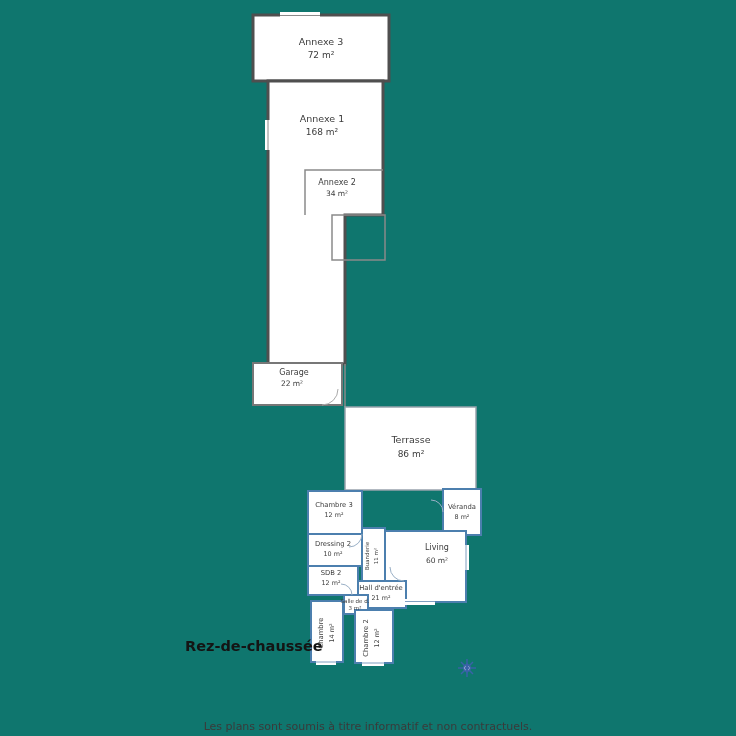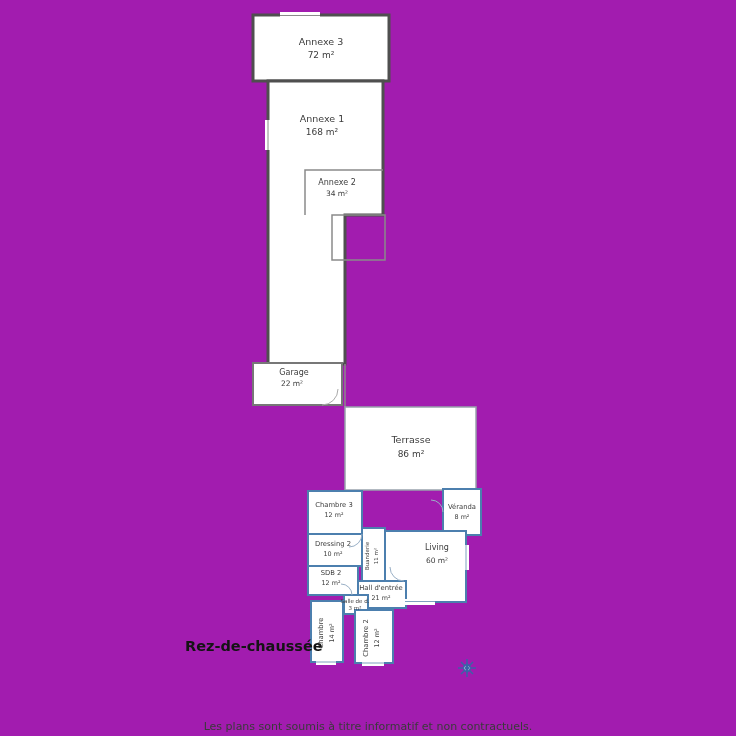--- a/index.html
+++ b/index.html
@@ -1,16 +1,16 @@
 <!DOCTYPE html>
 <html><head>
 <meta charset="utf-8">
 <style>
   html,body{margin:0;padding:0;background:#ffffff;}
-  .page{position:relative;width:736px;height:736px;background:#a21caf;overflow:hidden;}
+  .page{position:relative;width:736px;height:736px;background:#0f766e;overflow:hidden;}
   svg{display:block;}
   text{font-family:"DejaVu Sans",sans-serif;fill:#3c3c3c;text-anchor:middle;}
   .name-lg{font-size:9.5px;}
   .area-lg{font-size:9px;}
   .name-md{font-size:8px;}
   .area-md{font-size:7.5px;}
   .name-sm{font-size:6.8px;}
   .area-sm{font-size:6.4px;}
   .name-xs{font-size:5.5px;}
   .area-xs{font-size:5.5px;}

